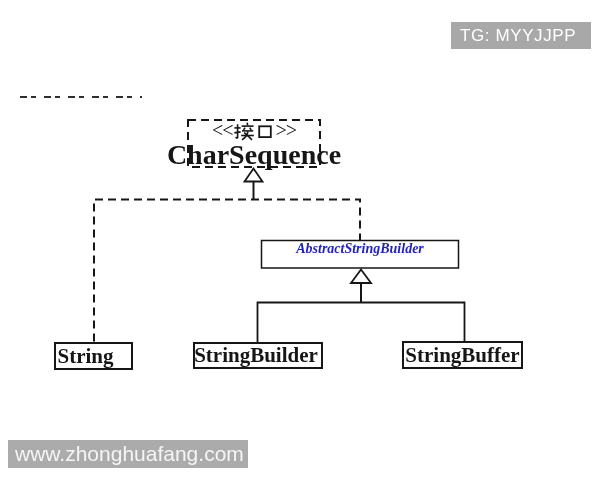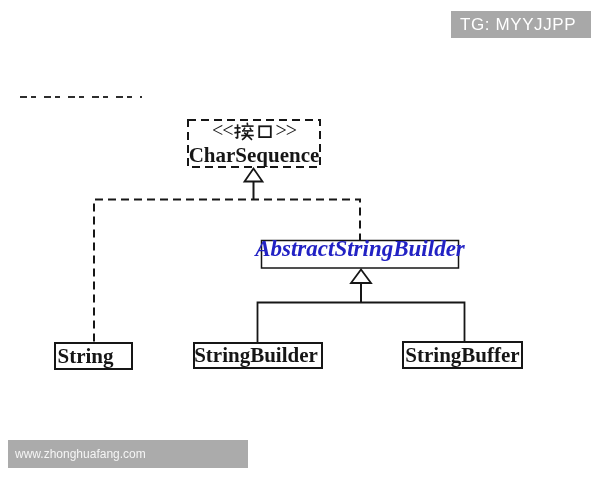--- a/index.html
+++ b/index.html
@@ -4,57 +4,57 @@
 <style>
   html,body{margin:0;padding:0;}
   body{
     width:600px;height:480px;position:relative;overflow:hidden;
     background:#ffffff;
     font-family:"Liberation Serif", serif;
   }
   .abs{position:absolute;}
   
   .badge{
-    left:451px;top:11px;width:140px;height:27px;
+    left:451px;top:22px;width:140px;height:27px;
     background:var(--badge-bg,#a8a8a8);
     color:var(--badge-fg,#ffffff);
     font-family:"Liberation Sans", sans-serif;
     font-size:17px;letter-spacing:0.6px;
     line-height:27px;padding-left:9px;box-sizing:border-box;
   }
   
   .sitebar{
     left:8px;top:440px;width:240px;height:28px;
     background:var(--bar-bg,#ababab);
     color:var(--bar-fg,#f5f5f5);
     font-family:"Liberation Sans", sans-serif;
-    font-size:12px;line-height:28px;padding-left:7px;box-sizing:border-box;
+    font-size:21px;line-height:28px;padding-left:7px;box-sizing:border-box;
   }
   
   .clipped{
     left:20px;top:96px;width:122px;height:2px;
     background:repeating-linear-gradient(90deg,#2e2e2e 0 7px,transparent 7px 11px,#2e2e2e 11px 16px,transparent 16px 24px);
   }
   
   .diagram-svg{left:0;top:0;width:600px;height:480px;}
   
   .node{
     display:flex;align-items:center;justify-content:center;
     color:var(--ink,#161616);
     font-weight:bold;font-size:21px;white-space:nowrap;
     box-sizing:border-box;text-align:center;
   }
   .node-charsequence{left:187px;top:119px;width:134px;height:48px;flex-direction:column;justify-content:center;}
   .stereo-row{display:flex;align-items:center;height:24px;font-weight:normal;font-size:20px;line-height:24px;}
   .stereo-row .angle{letter-spacing:-1px;position:relative;top:-1px;}
   .cjk-glyphs{display:inline-block;width:41px;height:21px;margin:0 1px;}
-  .cs-name{height:24px;line-height:24px;font-size:21px;}
+  .cs-name{height:24px;line-height:24px;font-size:28px;}
   .node-asb{
     left:261px;top:240px;width:198px;height:18px;
-    color:var(--accent-blue,#2222c4);font-style:italic;font-size:23px;
+    color:var(--accent-blue,#2222c4);font-style:italic;font-size:14px;
   }
   .node-string{left:46px;top:342px;width:79px;height:28px;}
   .node-stringbuilder{left:193px;top:342px;width:126px;height:27px;}
   .node-stringbuffer{left:402px;top:341px;width:121px;height:28px;text-align:right;}
 </style>
 </head>
 <body style="background: rgb(255, 255, 255);">
 
 <svg class="abs diagram-svg" viewBox="0 0 600 480" aria-hidden="true">
 

